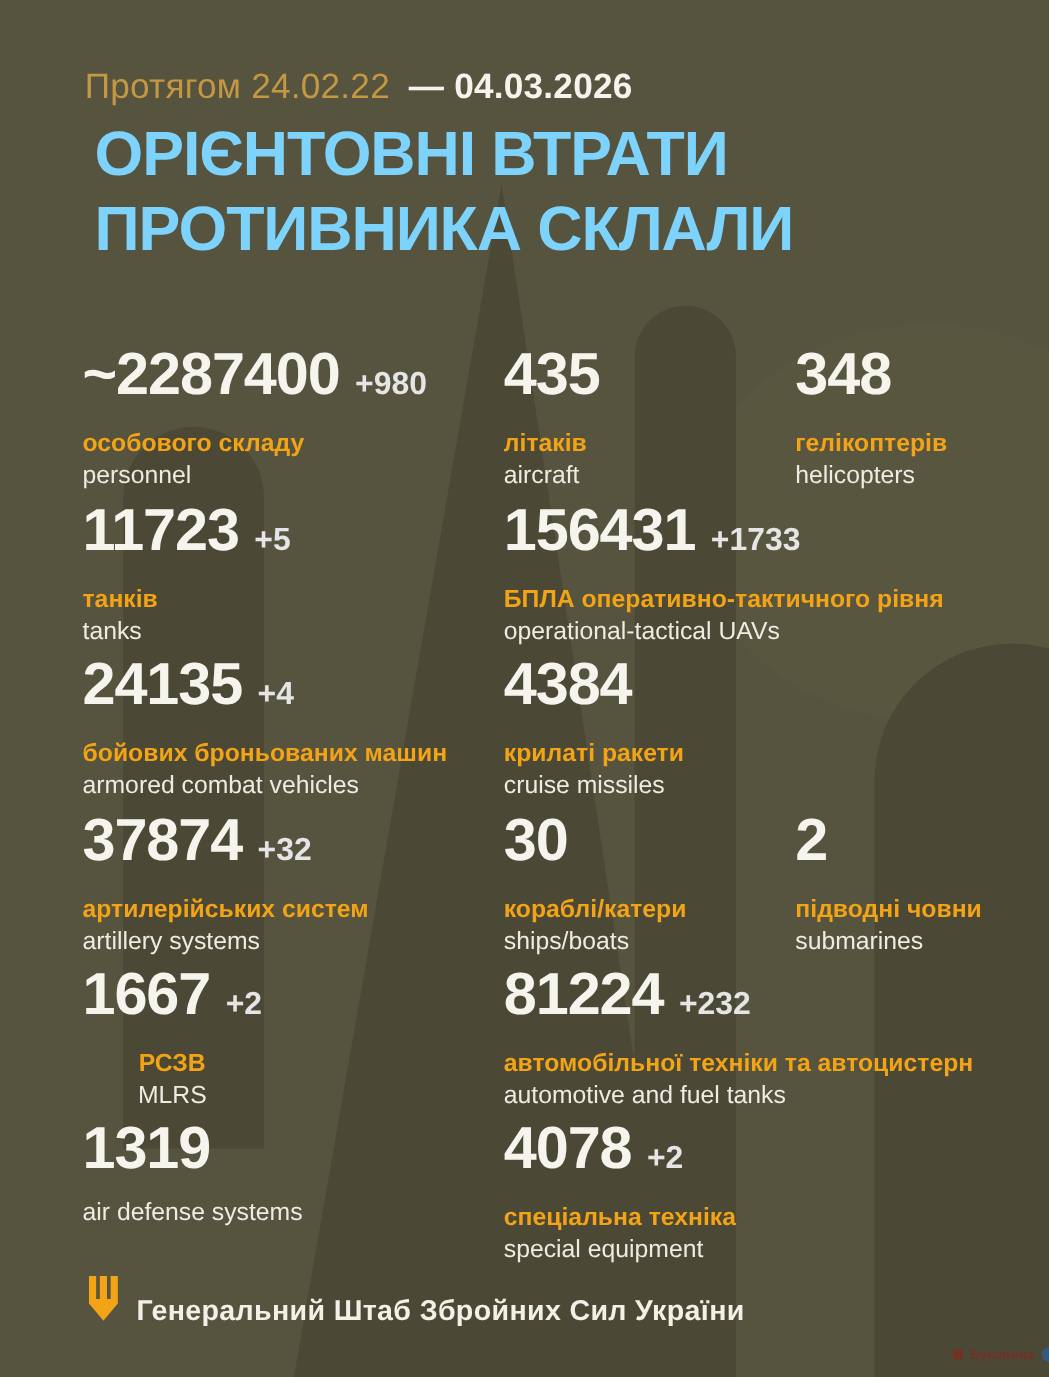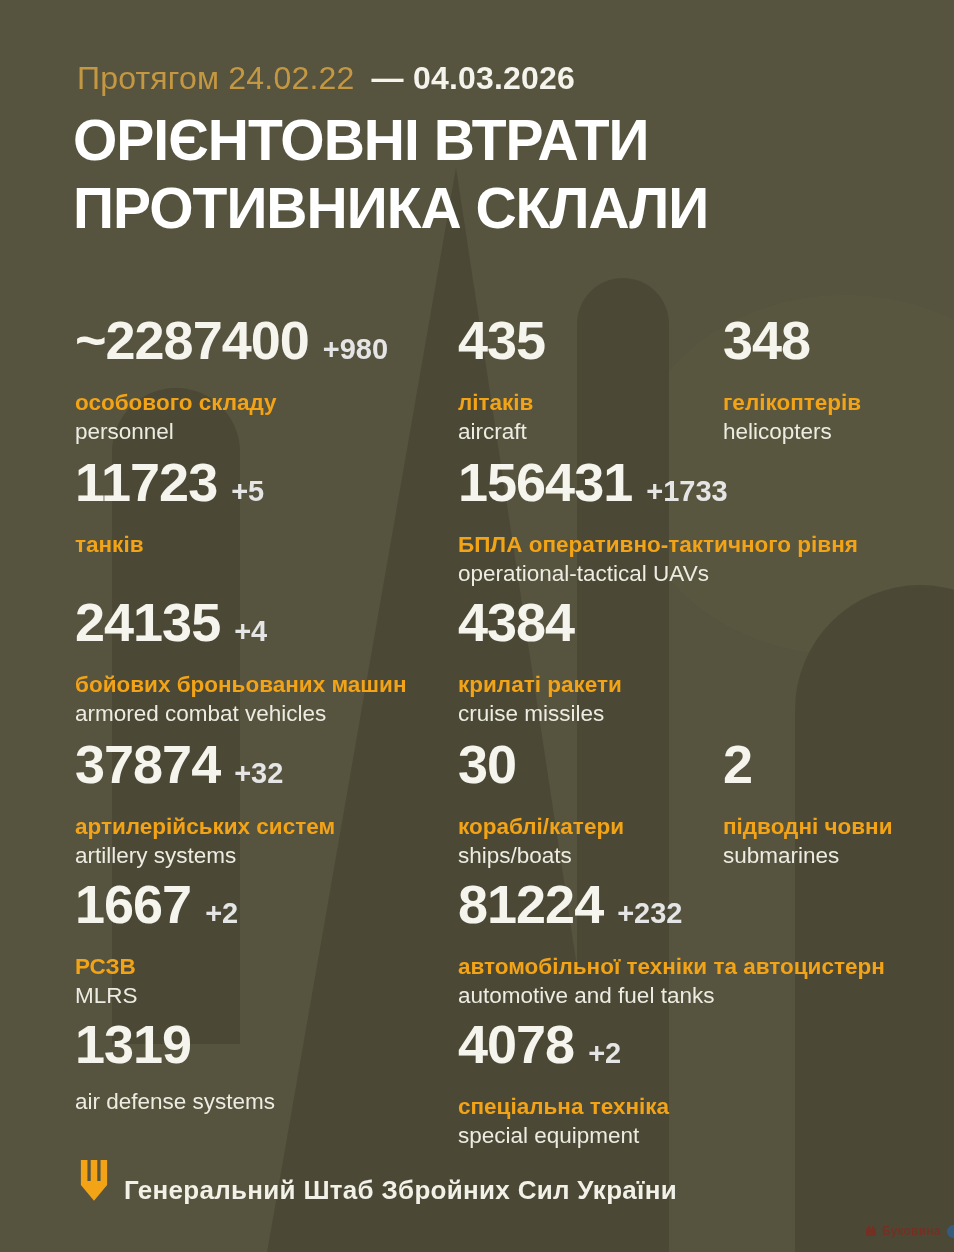--- a/index.html
+++ b/index.html
@@ -39,23 +39,23 @@
   }
   
   #content { position: absolute; inset: 0; z-index: 2; }
   #date-line {
     position: absolute; left: 77px; top: 60px;
     font-size: 32px; letter-spacing: .2px; white-space: nowrap;
   }
   #date-line .prefix { color: #c49842; font-weight: 400; }
   #date-line .main   { color: #f4f3ec; font-weight: 700; margin-left: 8px; }
   #title {
-    position: absolute; left: 73px; top: 106px;
+    position: absolute; left: 86px; top: 106px;
     font-size: 57px; line-height: 68px; font-weight: 700;
-    letter-spacing: -1px; color: #ffffff; white-space: nowrap;
+    letter-spacing: -1px; color: #7dd3fc; white-space: nowrap;
   }
   .stat { position: absolute; white-space: nowrap; }
   .num-row { line-height: 56px; }
   .num {
     font-size: 54px; font-weight: 700; color: #f5f4ed;
     letter-spacing: -1px;
   }
   .delta {
     font-size: 29px; font-weight: 700; color: #e5e5e5; margin-left: 14px;
   }
@@ -125,20 +125,21 @@
     </div>
     <div class="stat" style="left:723px; top:312px;">
       <div class="num-row"><span class="num">348</span><span class="delta"></span></div>
       <div class="uk">гелікоптерів</div>
       <div class="en">helicopters</div>
     </div>
 
     <div class="stat" style="left:75px; top:454px;">
       <div class="num-row"><span class="num">11723</span><span class="delta">+5</span></div>
       <div class="uk">танків</div>
+      <div class="en">tanks</div>
     </div>
     <div class="stat" style="left:458px; top:454px;">
       <div class="num-row"><span class="num">156431</span><span class="delta">+1733</span></div>
       <div class="uk">БПЛА оперативно-тактичного рівня</div>
       <div class="en">operational-tactical UAVs</div>
     </div>
 
     <div class="stat" style="left:75px; top:594px;">
       <div class="num-row"><span class="num">24135</span><span class="delta">+4</span></div>
       <div class="uk">бойових броньованих машин</div>
@@ -159,21 +160,21 @@
       <div class="num-row"><span class="num">30</span><span class="delta"></span></div>
       <div class="uk">кораблі/катери</div>
       <div class="en">ships/boats</div>
     </div>
     <div class="stat" style="left:723px; top:736px;">
       <div class="num-row"><span class="num">2</span><span class="delta"></span></div>
       <div class="uk">підводні човни</div>
       <div class="en">submarines</div>
     </div>
 
-    <div class="stat" style="left:75px; top:876px;">
+    <div class="stat" style="left:75px; top:876px;text-align:center;">
       <div class="num-row"><span class="num">1667</span><span class="delta">+2</span></div>
       <div class="uk">РСЗВ</div>
       <div class="en">MLRS</div>
     </div>
     <div class="stat" style="left:458px; top:876px;">
       <div class="num-row"><span class="num">81224</span><span class="delta">+232</span></div>
       <div class="uk">автомобільної техніки та автоцистерн</div>
       <div class="en">automotive and fuel tanks</div>
     </div>
 

